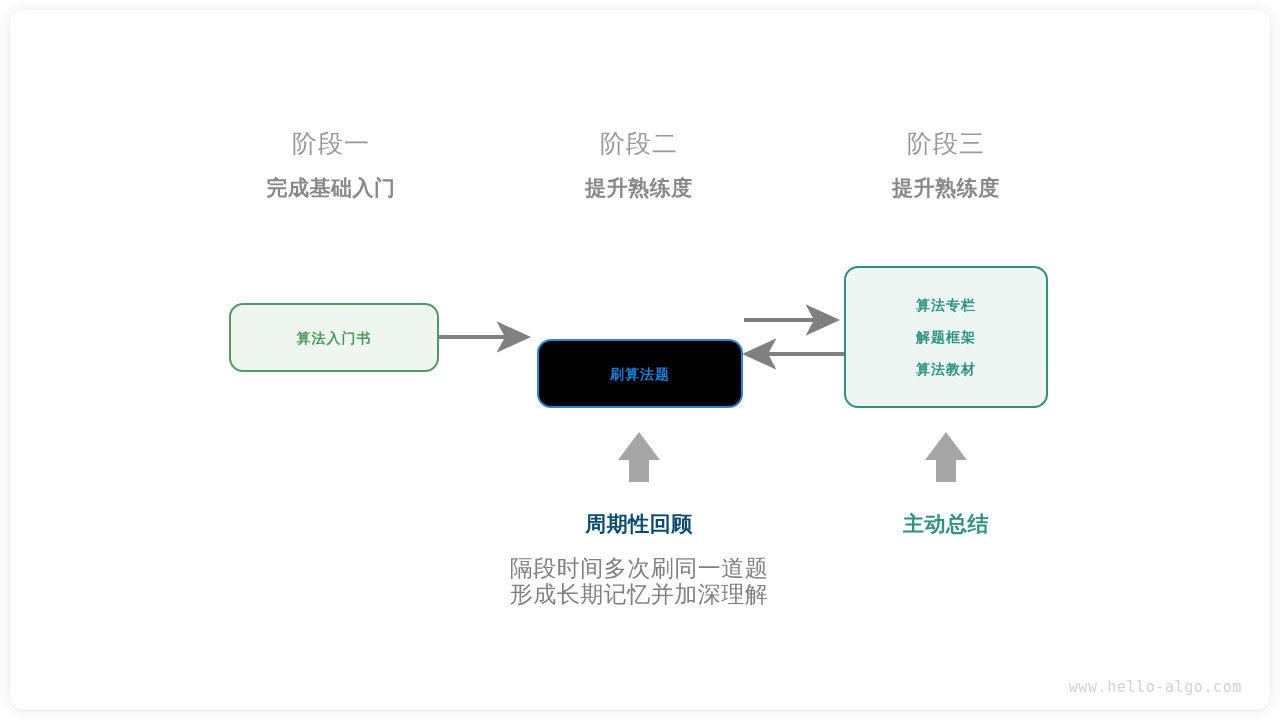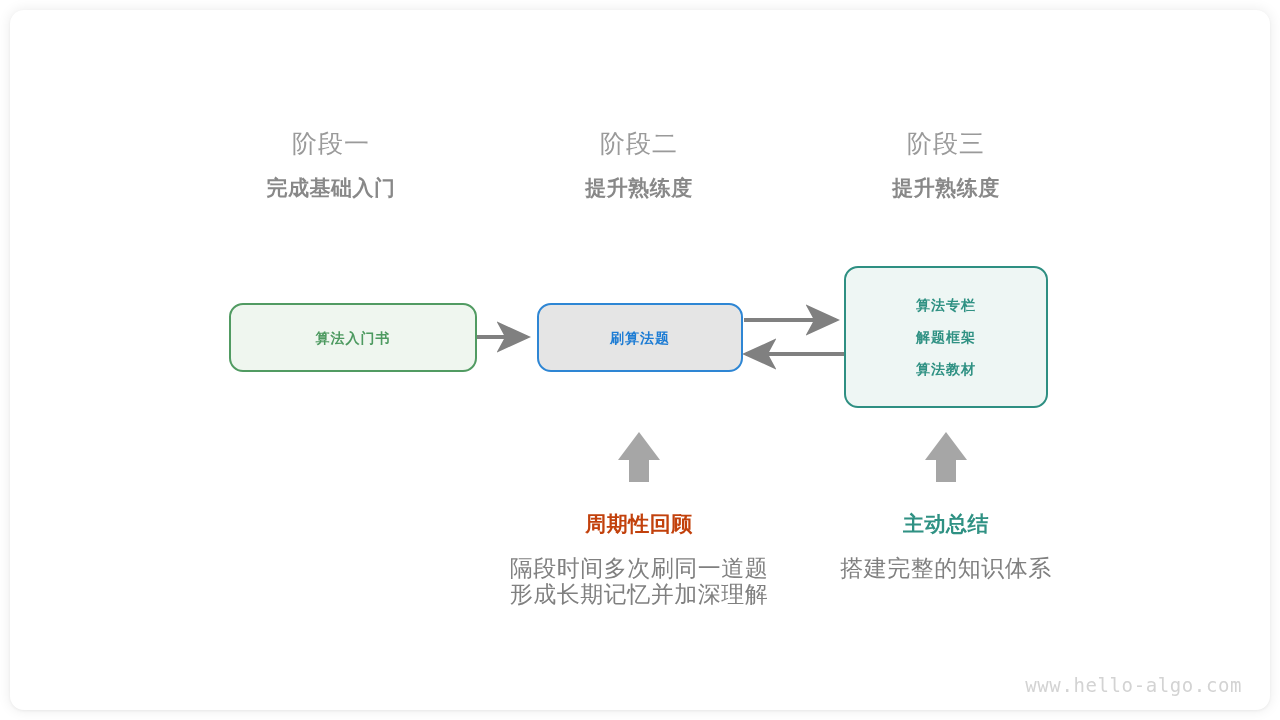--- a/index.html
+++ b/index.html
@@ -67,23 +67,24 @@
     letter-spacing: 1px;
   }
   .node .line { line-height: 32px; white-space: nowrap; }
 
   .node-green {
     background: #eff6ef;
     border: 2px solid #519b62;
     color: #4d9a60;
   }
   .node-blue {
-    background: #e5e5e5;
+    background: #000000;
     border: 2px solid #2e86d4;
     color: #1d7cd4;
+    margin-top: 36px;
   }
   .node-teal {
     background: #eef6f4;
     border: 2px solid #2e8f82;
     color: #2f9183;
   }
 
   
   #wires {
     position: absolute;
@@ -98,37 +99,37 @@
     position: absolute;
     width: 300px;
     text-align: center;
   }
   .note-title {
     font-size: 21px;
     font-weight: bold;
     line-height: 28px;
     letter-spacing: 0.5px;
   }
-  .note-title.blue { color: #c2410c; }
+  .note-title.blue { color: #0c4a6e; }
   .note-title.teal { color: #2f9183; }
   .note-desc {
     margin-top: 17px;
     font-size: 23px;
     color: #808080;
     line-height: 26px;
     letter-spacing: 0.5px;
   }
 
   
   #watermark {
     position: absolute;
     right: 38px;
     bottom: 24px;
     font-family: "DejaVu Sans Mono", "Liberation Mono", monospace;
-    font-size: 19px;
+    font-size: 15px;
     color: #d3d3d3;
     letter-spacing: 0.6px;
   }
 </style>
 </head>
 <body>
 
 <div id="canvas">
   <div id="card"></div>
 
@@ -161,21 +162,21 @@
 
     <line x1="744" y1="320" x2="836" y2="320" stroke="#808080" stroke-width="4" marker-end="url(#arrow-r)"></line>
 
     <line x1="1047" y1="354" x2="746" y2="354" stroke="#808080" stroke-width="4" marker-end="url(#arrow-l)"></line>
 
     <path d="M639,432 L660,460 L649,460 L649,482 L629,482 L629,460 L618,460 Z" fill="#a6a6a6"></path>
 
     <path d="M946,432 L967,460 L956,460 L956,482 L936,482 L936,460 L925,460 Z" fill="#a6a6a6"></path>
   </svg>
 
-  <div class="node node-green" style="left:229px; top:303px; width:248px; height:69px;">
+  <div class="node node-green" style="left:229px; top:303px; width:210px; height:69px;">
     <div class="line">算法入门书</div>
   </div>
 
   <div class="node node-blue" style="left:537px; top:303px; width:206px; height:69px;">
     <div class="line">刷算法题</div>
   </div>
 
   <div class="node node-teal" style="left:844px; top:266px; width:204px; height:142px;">
     <div class="line">算法专栏</div>
     <div class="line">解题框架</div>
@@ -186,18 +187,17 @@
     <div class="note-title blue">周期性回顾</div>
     <div class="note-desc">
       <div>隔段时间多次刷同一道题</div>
       <div>形成长期记忆并加深理解</div>
     </div>
   </div>
 
   <div class="note-col" style="left:796px; top:510px;text-align:center;">
     <div class="note-title teal">主动总结</div>
     <div class="note-desc">
-      <div>搭建完整的知识体系</div>
     </div>
   </div>
 
   <div id="watermark">www.hello-algo.com</div>
 </div>
 
 </body></html>

